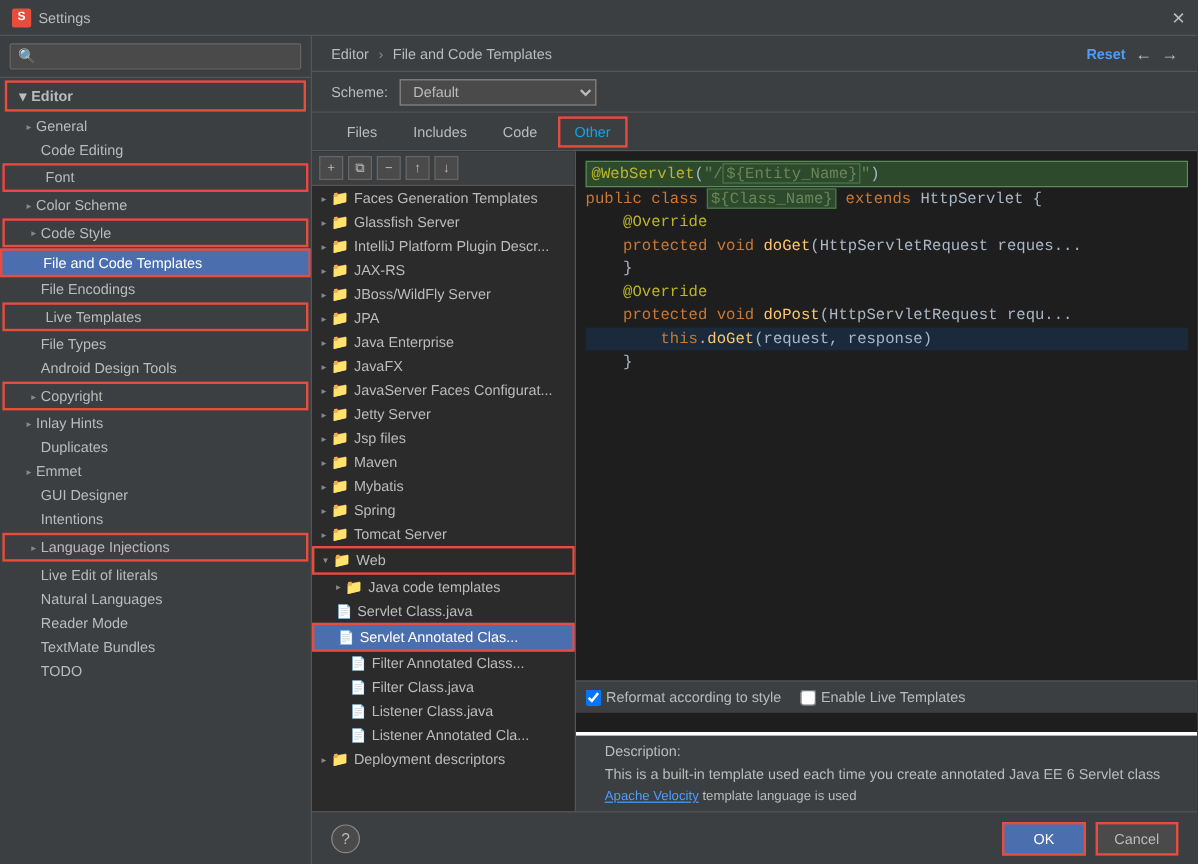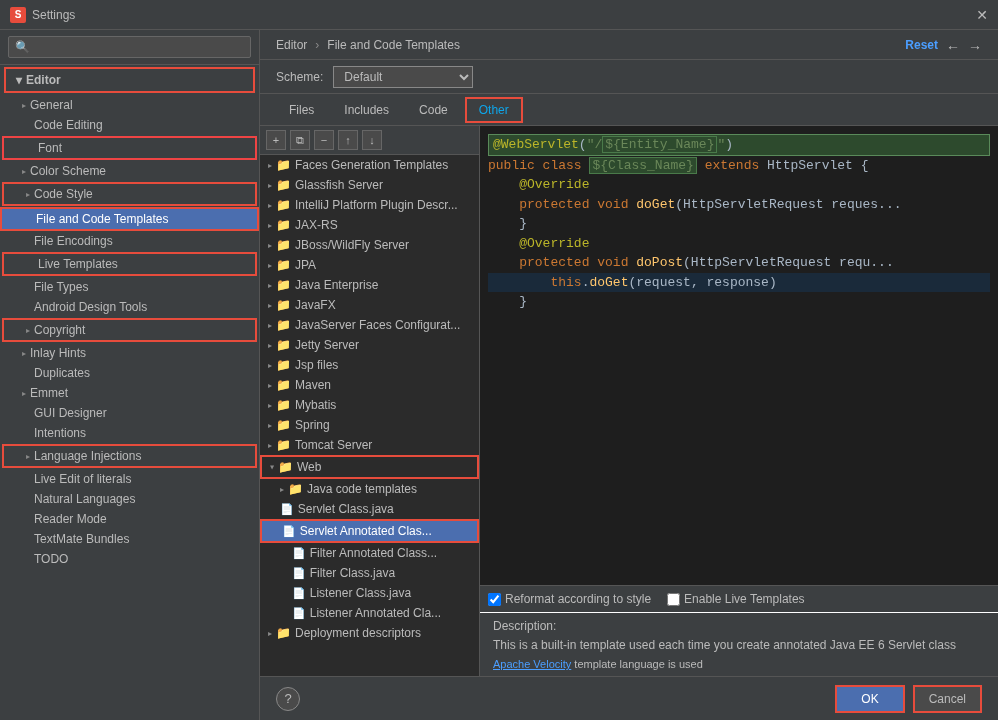--- a/index.html
+++ b/index.html
@@ -33,21 +33,21 @@
     .breadcrumb-bar { height: 30px; background: #3c3f41; display: flex; align-items: center; padding: 0 16px; border-bottom: 1px solid #555; gap: 8px; }
     .breadcrumb-text { color: #bbbbbb; font-size: 12px; }
     .breadcrumb-sep { color: #888; }
     .breadcrumb-current { color: #bbbbbb; font-size: 12px; }
     .breadcrumb-actions { margin-left: auto; display: flex; gap: 8px; align-items: center; }
     .breadcrumb-reset { color: #4b9eff; font-size: 12px; cursor: pointer; font-weight: bold; }
     .nav-btn { color: #bbbbbb; font-size: 14px; cursor: pointer; }
 
     .scheme-bar { height: 34px; background: #3c3f41; display: flex; align-items: center; padding: 0 16px; gap: 10px; border-bottom: 1px solid #555; }
     .scheme-label { color: #bbbbbb; font-size: 12px; }
-    .scheme-select { background: #4a4a4a; border: 1px solid #888; color: #bbbbbb; padding: 2px 6px; font-size: 12px; width: 140px; }
+    .scheme-select { background: #4a4a4a; border: 1px solid #888; color: #bbbbbb; padding: 2px 6px; font-size: 12px; width: 164px; }
 
     .tabs-bar { display: flex; align-items: center; padding: 0 16px; border-bottom: 1px solid #555; background: #3c3f41; height: 32px; gap: 4px; }
     .tab { padding: 4px 12px; font-size: 12px; color: #bbbbbb; cursor: pointer; border: 1px solid transparent; }
     .tab.active { border: 2px solid #e74c3c; background: #3c3f41; color: #0ea5e9; }
 
     .panel-body { display: flex; flex: 1; overflow: hidden; }
 
     
     .template-tree { width: 220px; border-right: 1px solid #555; overflow-y: auto; background: #2b2b2b; }
     .tree-toolbar { display: flex; align-items: center; padding: 4px 6px; gap: 4px; border-bottom: 1px solid #555; background: #3c3f41; }
@@ -67,21 +67,21 @@
     .kw-yellow { color: #ffc66d; }
     .kw-green { color: #6a8759; }
     .kw-white { color: #a9b7c6; }
     .annotation { color: #bbb529; }
     .template-var { color: #6a8759; background: #2d4a2d; border: 1px solid #4a7a4a; padding: 0 2px; }
 
     .code-options { padding: 6px 8px; border-top: 1px solid #555; background: #3c3f41; display: flex; align-items: center; gap: 16px; }
     .checkbox-item { display: flex; align-items: center; gap: 4px; font-size: 12px; color: #bbbbbb; }
     .checkbox-item input { margin: 0; }
 
-    .description-area { border-top: 1px solid #ffffff; background: #3c3f41; padding: 6px 13px; }
+    .description-area { border-top: 3px solid #ffffff; background: #3c3f41; padding: 6px 24px; margin-top: 16px; }
     .desc-label { font-size: 12px; color: #bbbbbb; margin-bottom: 4px; }
     .desc-text { font-size: 12px; color: #bbbbbb; line-height: 1.4; }
     .desc-velocity { font-size: 11px; color: #bbbbbb; margin-top: 4px; }
     .velocity-link { color: #4b9eff; text-decoration: underline; cursor: pointer; }
 
     
     .bottom-bar { height: 44px; background: #3c3f41; border-top: 1px solid #555; display: flex; align-items: center; justify-content: flex-end; padding: 0 16px; gap: 8px; }
     .btn-ok { background: #4b6eaf; border: 1px solid #6b8ecf; color: white; padding: 5px 24px; font-size: 12px; cursor: pointer; border: 2px solid #e74c3c; }
     .btn-cancel { background: #4a4a4a; border: 1px solid #666; color: #bbbbbb; padding: 5px 14px; font-size: 12px; cursor: pointer; border: 2px solid #e74c3c; }
     .help-btn { width: 24px; height: 24px; border-radius: 50%; background: #4a4a4a; border: 1px solid #888; color: #bbbbbb; font-size: 13px; cursor: pointer; display: flex; align-items: center; justify-content: center; margin-right: auto; }

